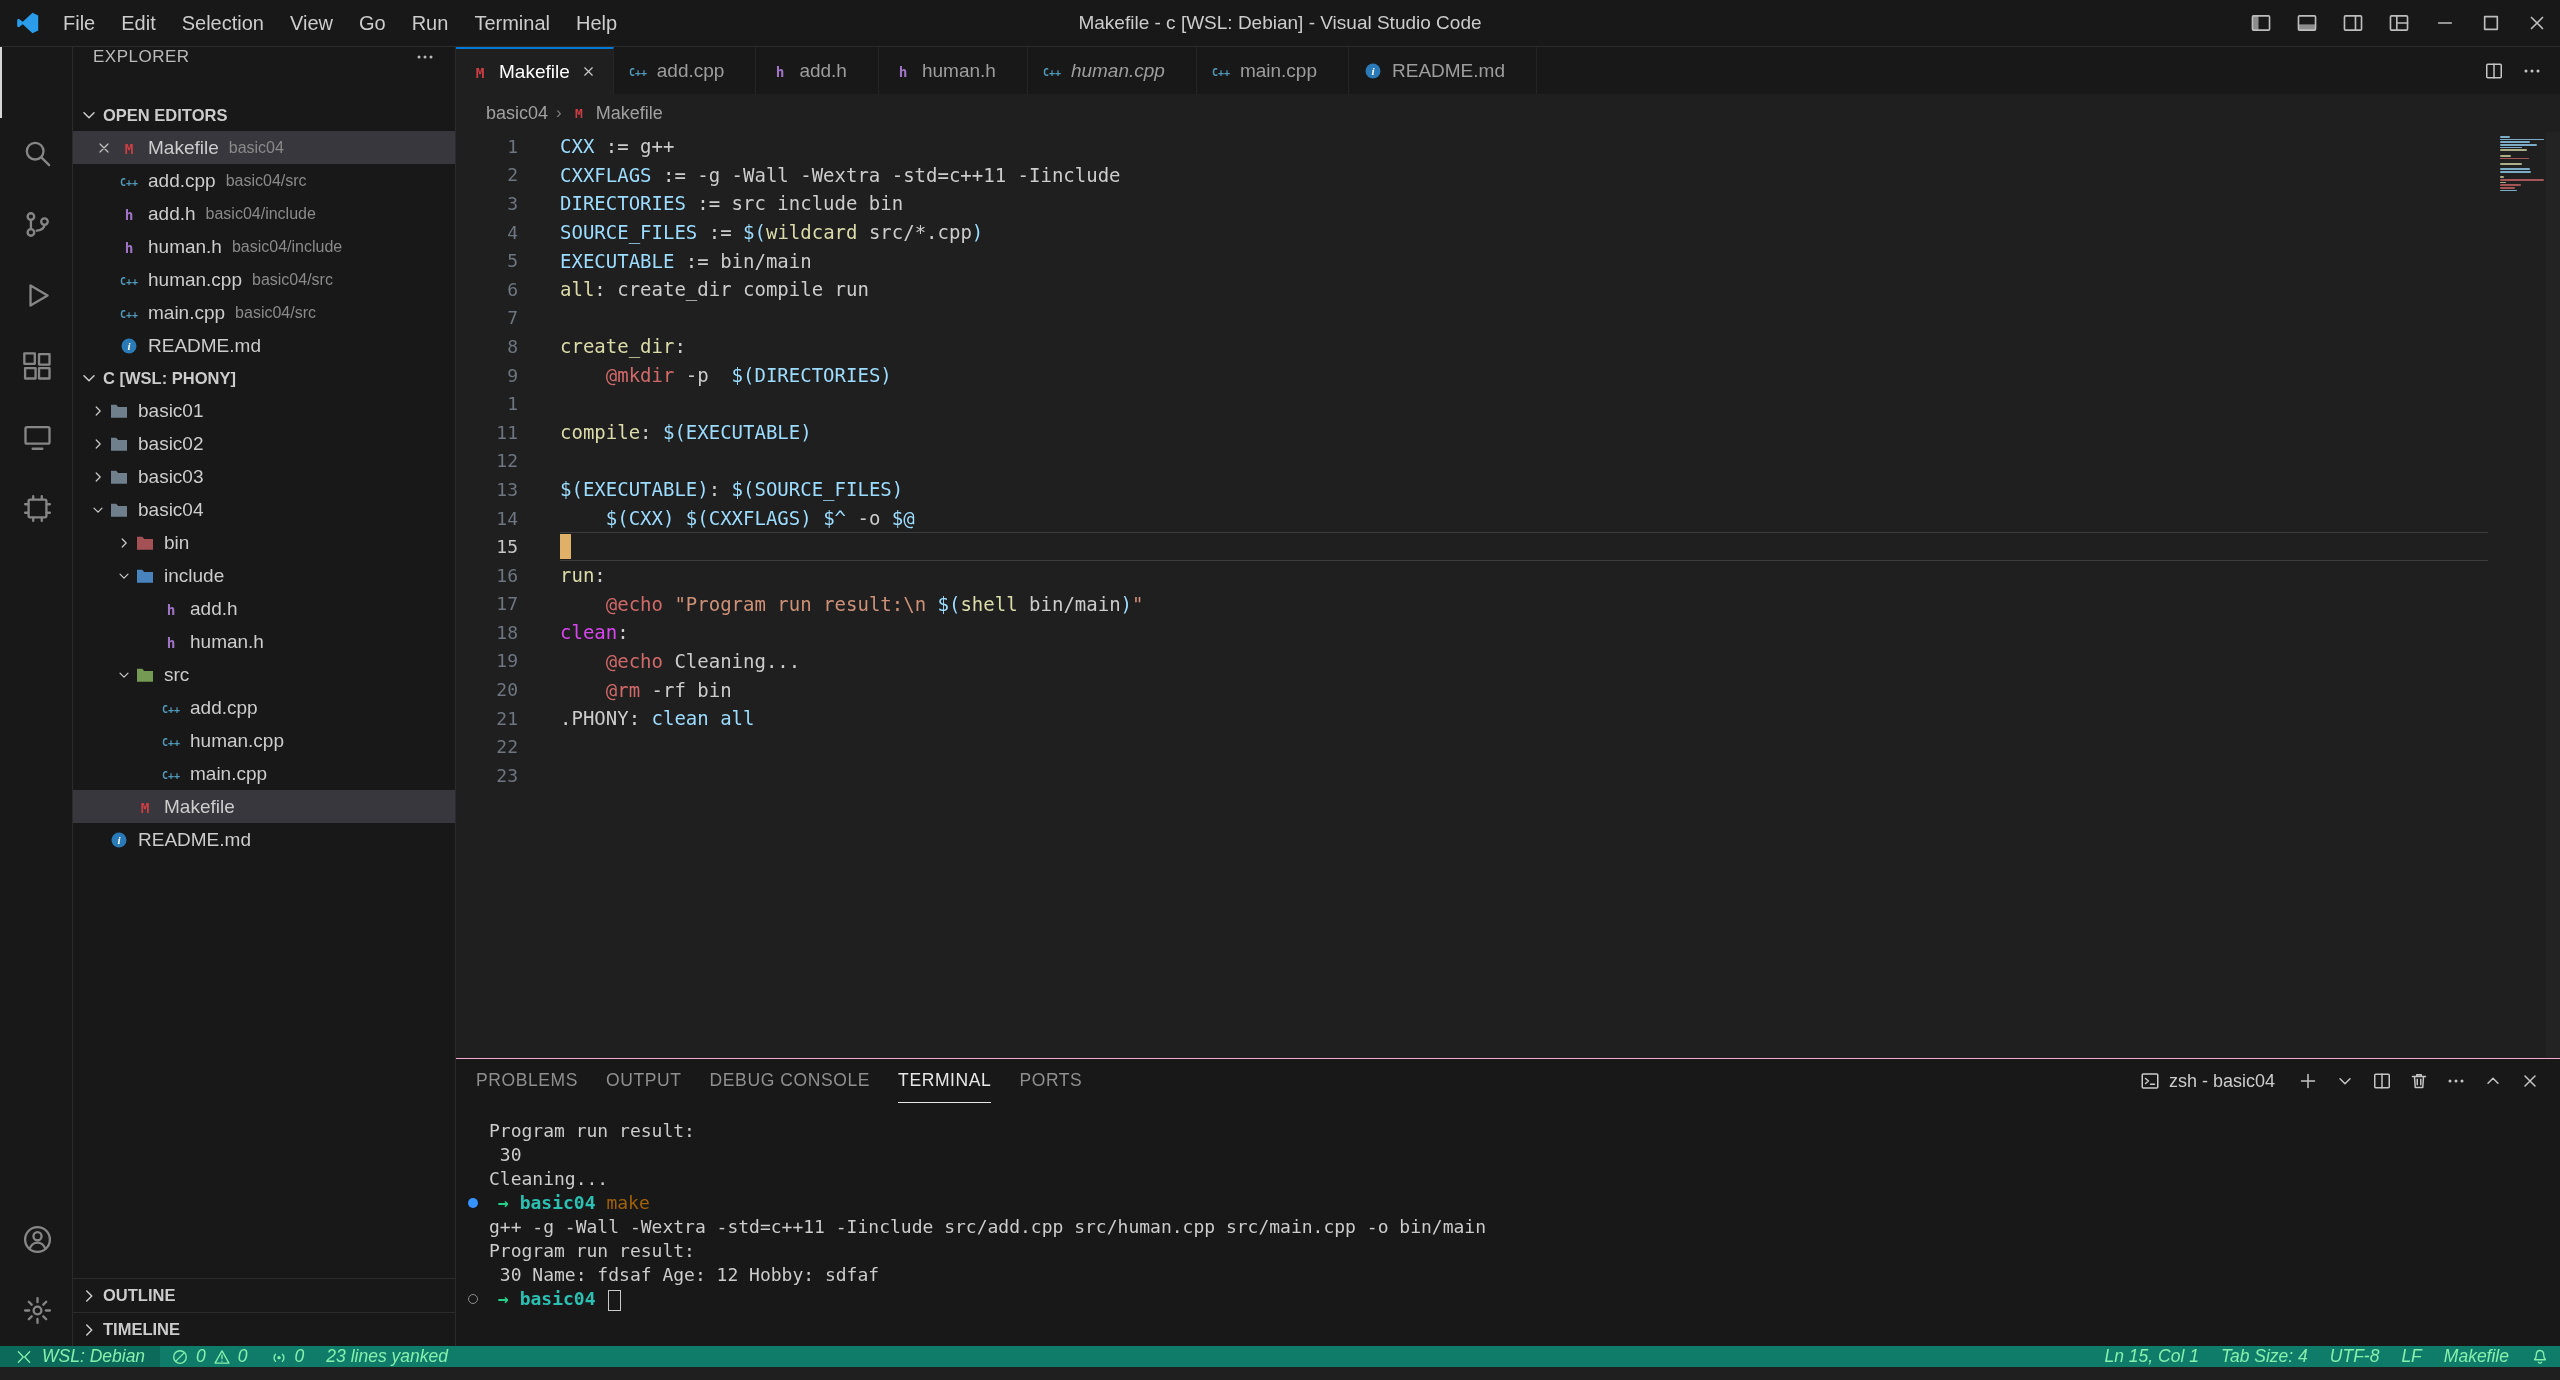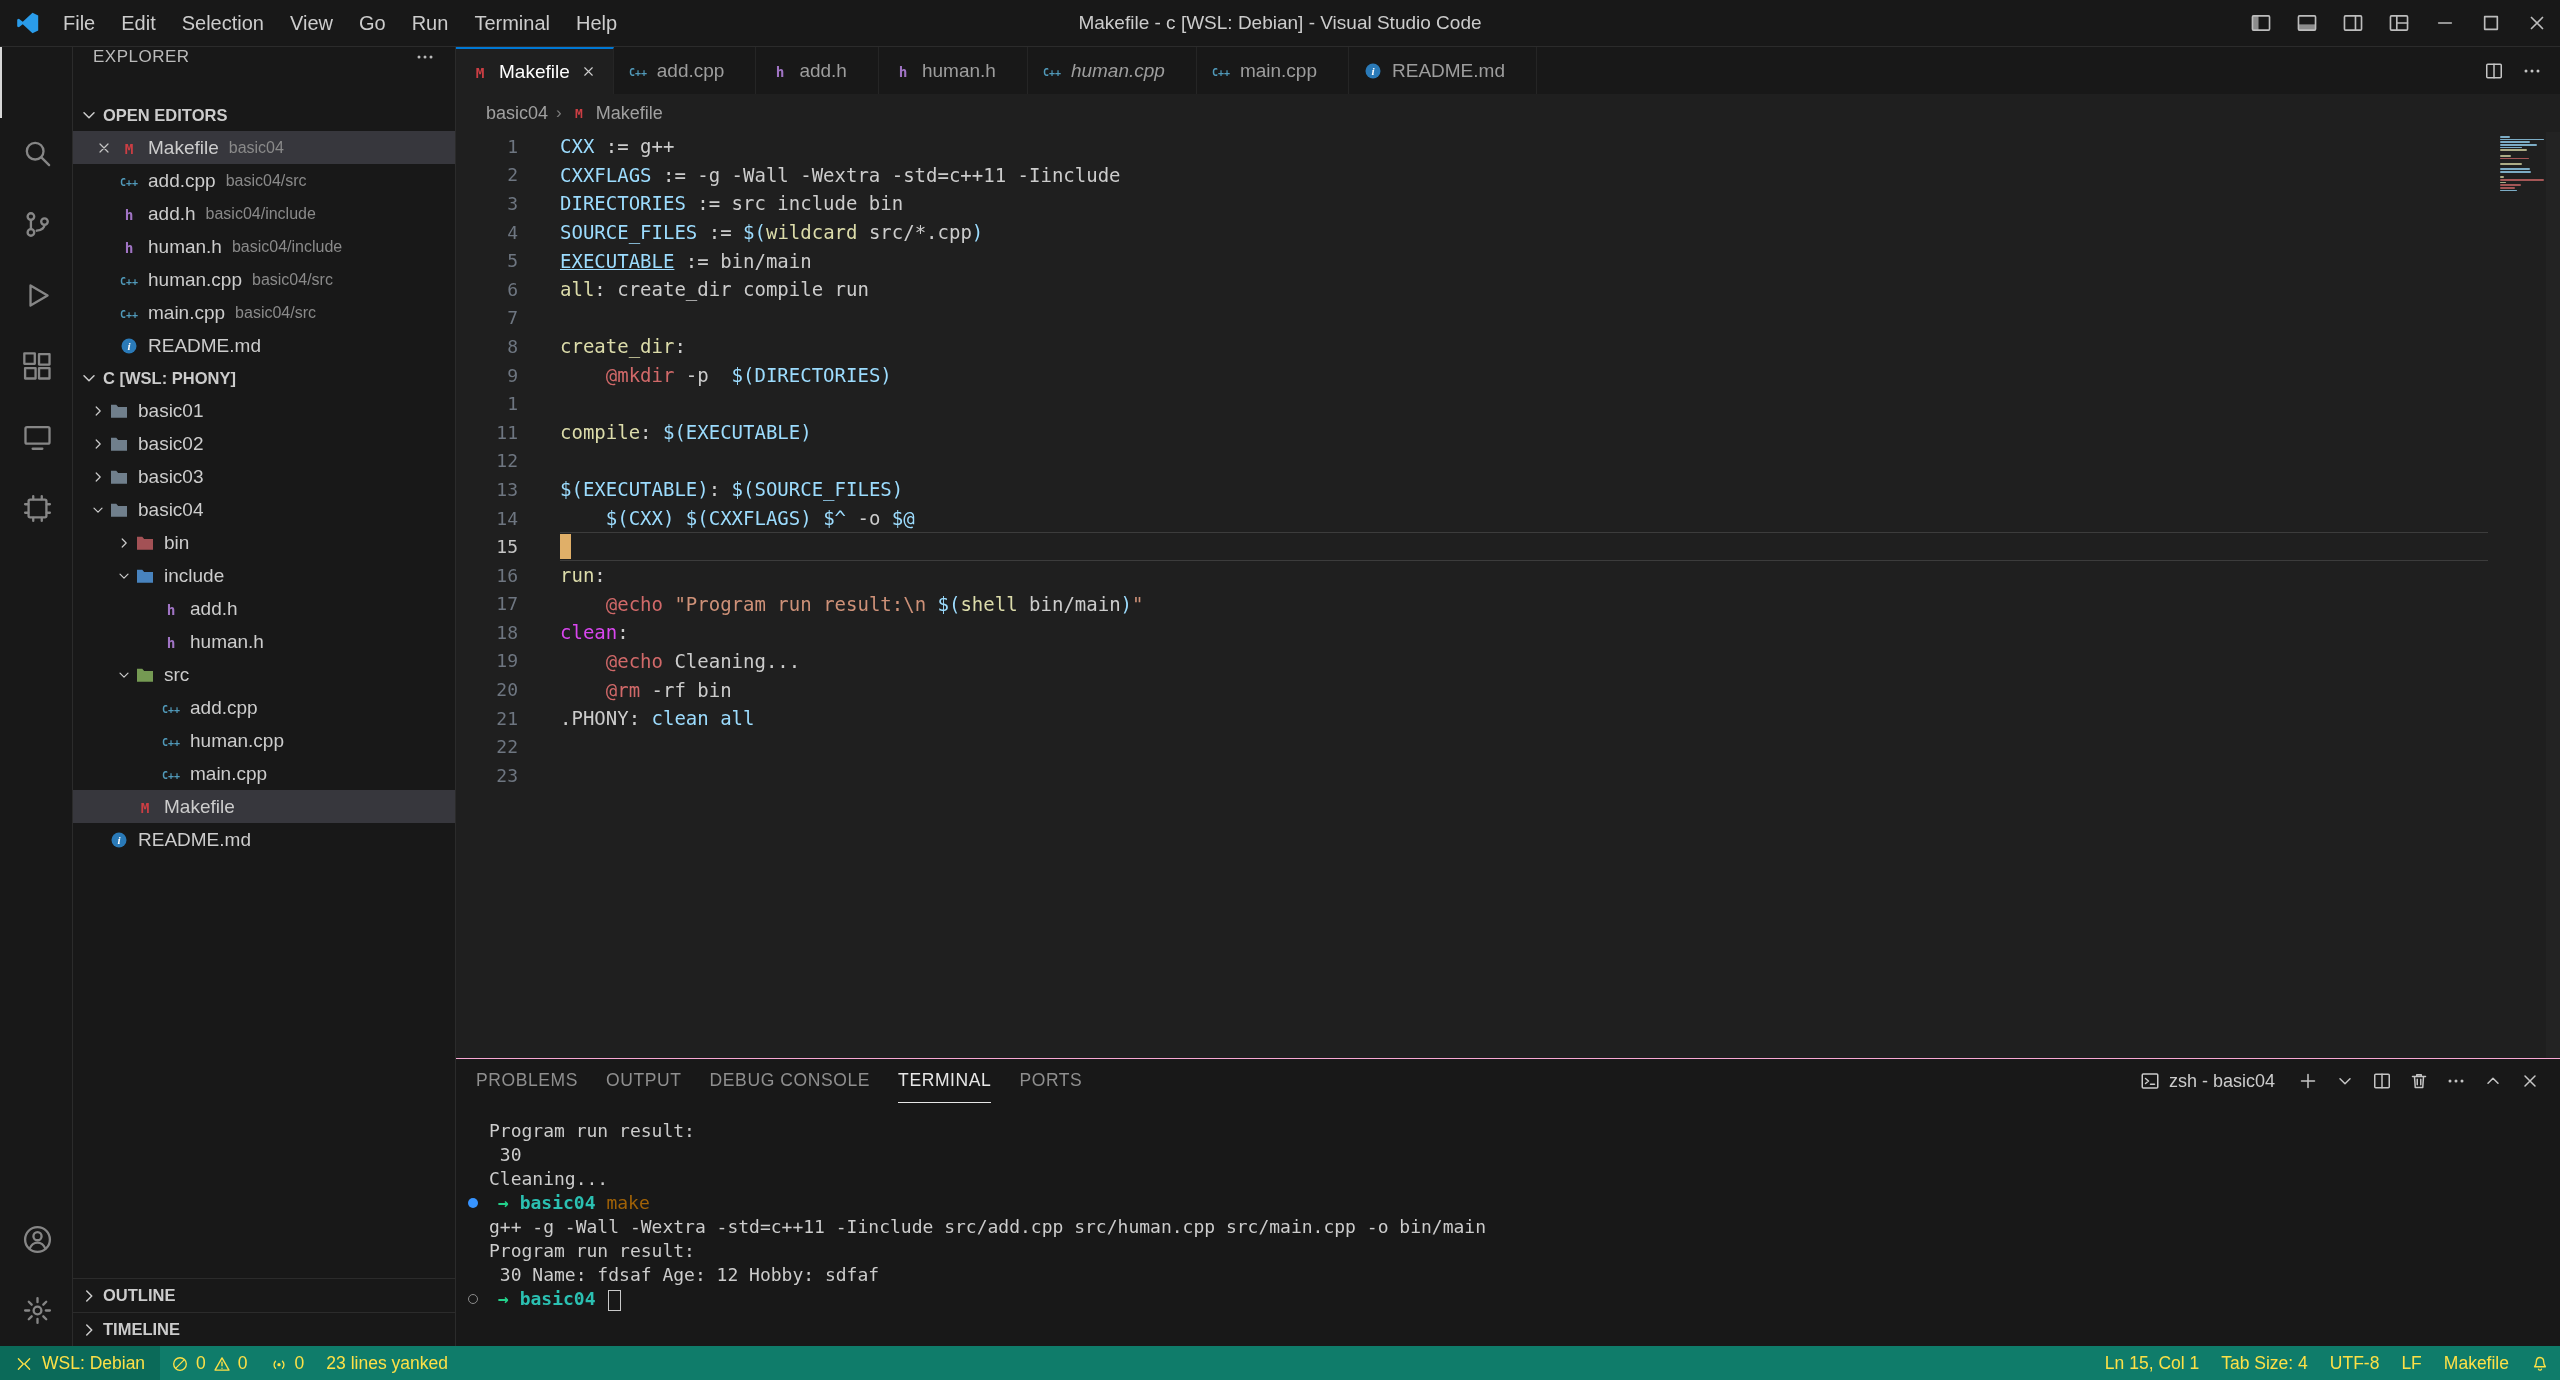--- a/index.html
+++ b/index.html
@@ -69,21 +69,21 @@
   .panel-tab{display:flex;align-items:center;margin-right:28px;font-size:17.5px;letter-spacing:.6px;color:#8f8f8f;border-bottom:1px solid transparent;box-sizing:border-box;}
   .panel-tab.active{color:#e7e7e7;border-bottom-color:#e7e7e7;}
   .panel-actions{margin-left:auto;display:flex;align-items:center;gap:17px;color:#c5c5c5;}
   .shell-chip{display:flex;align-items:center;gap:9px;font-size:18px;color:#cccccc;margin-right:6px;}
   .terminal{flex:1;font-family:"DejaVu Sans Mono",monospace;font-size:18px;line-height:24px;padding-top:16px;position:relative;overflow:hidden;}
   .term-line{white-space:pre;padding-left:33px;height:24px;position:relative;}
   .term-line.prompt{padding-left:42px;}
   .term-dot{position:absolute;left:12px;top:7px;width:10px;height:10px;border-radius:50%;}
   .term-cursor{display:inline-block;width:11px;height:19px;border:1.5px solid #c9c9c9;vertical-align:middle;margin-left:2px;}
   
-  .statusbar{height:35px;display:flex;align-items:center;color:#fde047;font-size:17.5px;flex:none;}
+  .statusbar{height:21px;display:flex;align-items:center;color:#86efac;font-size:17.5px;flex:none;font-style:italic;}
   .status-item{display:flex;align-items:center;gap:7px;padding:0 11px;height:100%;white-space:nowrap;}
   .status-item .ic{width:18px;height:18px;}
   .remote-chip{padding:0 15px;gap:9px;}
   .sb-right{margin-left:auto;display:flex;height:100%;}
 </style>
 </head>
 <body>
 
 <div class="app">
 
@@ -635,21 +635,21 @@
             </svg>
           </span>
           <span>Makefile</span>
         </div>
       <div class="editor">
         <div class="editor-lines" id="editor-lines">
             <div class="code-line"><div class="ln">1</div><div class="code-text"><span style="color: rgb(156, 220, 254);">CXX</span><span style="color: rgb(204, 204, 204);"> := g++</span></div></div>
             <div class="code-line"><div class="ln">2</div><div class="code-text"><span style="color: rgb(156, 220, 254);">CXXFLAGS</span><span style="color: rgb(204, 204, 204);"> := -g -Wall -Wextra -std=c++11 -Iinclude</span></div></div>
             <div class="code-line"><div class="ln">3</div><div class="code-text"><span style="color: rgb(156, 220, 254);">DIRECTORIES</span><span style="color: rgb(204, 204, 204);"> := src include bin</span></div></div>
             <div class="code-line"><div class="ln">4</div><div class="code-text"><span style="color: rgb(156, 220, 254);">SOURCE_FILES</span><span style="color: rgb(204, 204, 204);"> := </span><span style="color: rgb(156, 220, 254);">$(</span><span style="color: rgb(220, 220, 170);">wildcard</span><span style="color: rgb(204, 204, 204);"> src/*.cpp</span><span style="color: rgb(156, 220, 254);">)</span></div></div>
-            <div class="code-line"><div class="ln">5</div><div class="code-text"><span style="color: rgb(156, 220, 254); text-decoration: underline;">EXECUTABLE</span><span style="color: rgb(204, 204, 204);"> := bin/main</span></div></div>
+            <div class="code-line"><div class="ln">5</div><div class="code-text"><span style="color: rgb(156, 220, 254);">EXECUTABLE</span><span style="color: rgb(204, 204, 204);"> := bin/main</span></div></div>
             <div class="code-line"><div class="ln">6</div><div class="code-text"><span style="color: rgb(220, 220, 170);">all</span><span style="color: rgb(204, 204, 204);">: create_dir compile run</span></div></div>
             <div class="code-line"><div class="ln">7</div><div class="code-text"></div></div>
             <div class="code-line"><div class="ln">8</div><div class="code-text"><span style="color: rgb(220, 220, 170);">create_dir</span><span style="color: rgb(204, 204, 204);">:</span></div></div>
             <div class="code-line"><div class="ln">9</div><div class="code-text"><span style="color: rgb(204, 204, 204);">    </span><span style="color: rgb(209, 105, 105);">@mkdir</span><span style="color: rgb(204, 204, 204);"> -p  </span><span style="color: rgb(156, 220, 254);">$(DIRECTORIES)</span></div></div>
             <div class="code-line"><div class="ln">1</div><div class="code-text"></div></div>
             <div class="code-line"><div class="ln">11</div><div class="code-text"><span style="color: rgb(220, 220, 170);">compile</span><span style="color: rgb(204, 204, 204);">: </span><span style="color: rgb(156, 220, 254);">$(EXECUTABLE)</span></div></div>
             <div class="code-line"><div class="ln">12</div><div class="code-text"></div></div>
             <div class="code-line"><div class="ln">13</div><div class="code-text"><span style="color: rgb(156, 220, 254);">$(EXECUTABLE)</span><span style="color: rgb(204, 204, 204);">: </span><span style="color: rgb(156, 220, 254);">$(SOURCE_FILES)</span></div></div>
             <div class="code-line"><div class="ln">14</div><div class="code-text"><span style="color: rgb(204, 204, 204);">    </span><span style="color: rgb(156, 220, 254);">$(CXX)</span><span style="color: rgb(204, 204, 204);"> </span><span style="color: rgb(156, 220, 254);">$(CXXFLAGS)</span><span style="color: rgb(204, 204, 204);"> </span><span style="color: rgb(156, 220, 254);">$^</span><span style="color: rgb(204, 204, 204);"> -o </span><span style="color: rgb(156, 220, 254);">$@</span></div></div>
             <div class="code-line current"><div class="ln active">15</div><div class="code-text"><span class="cursor"></span></div></div>

